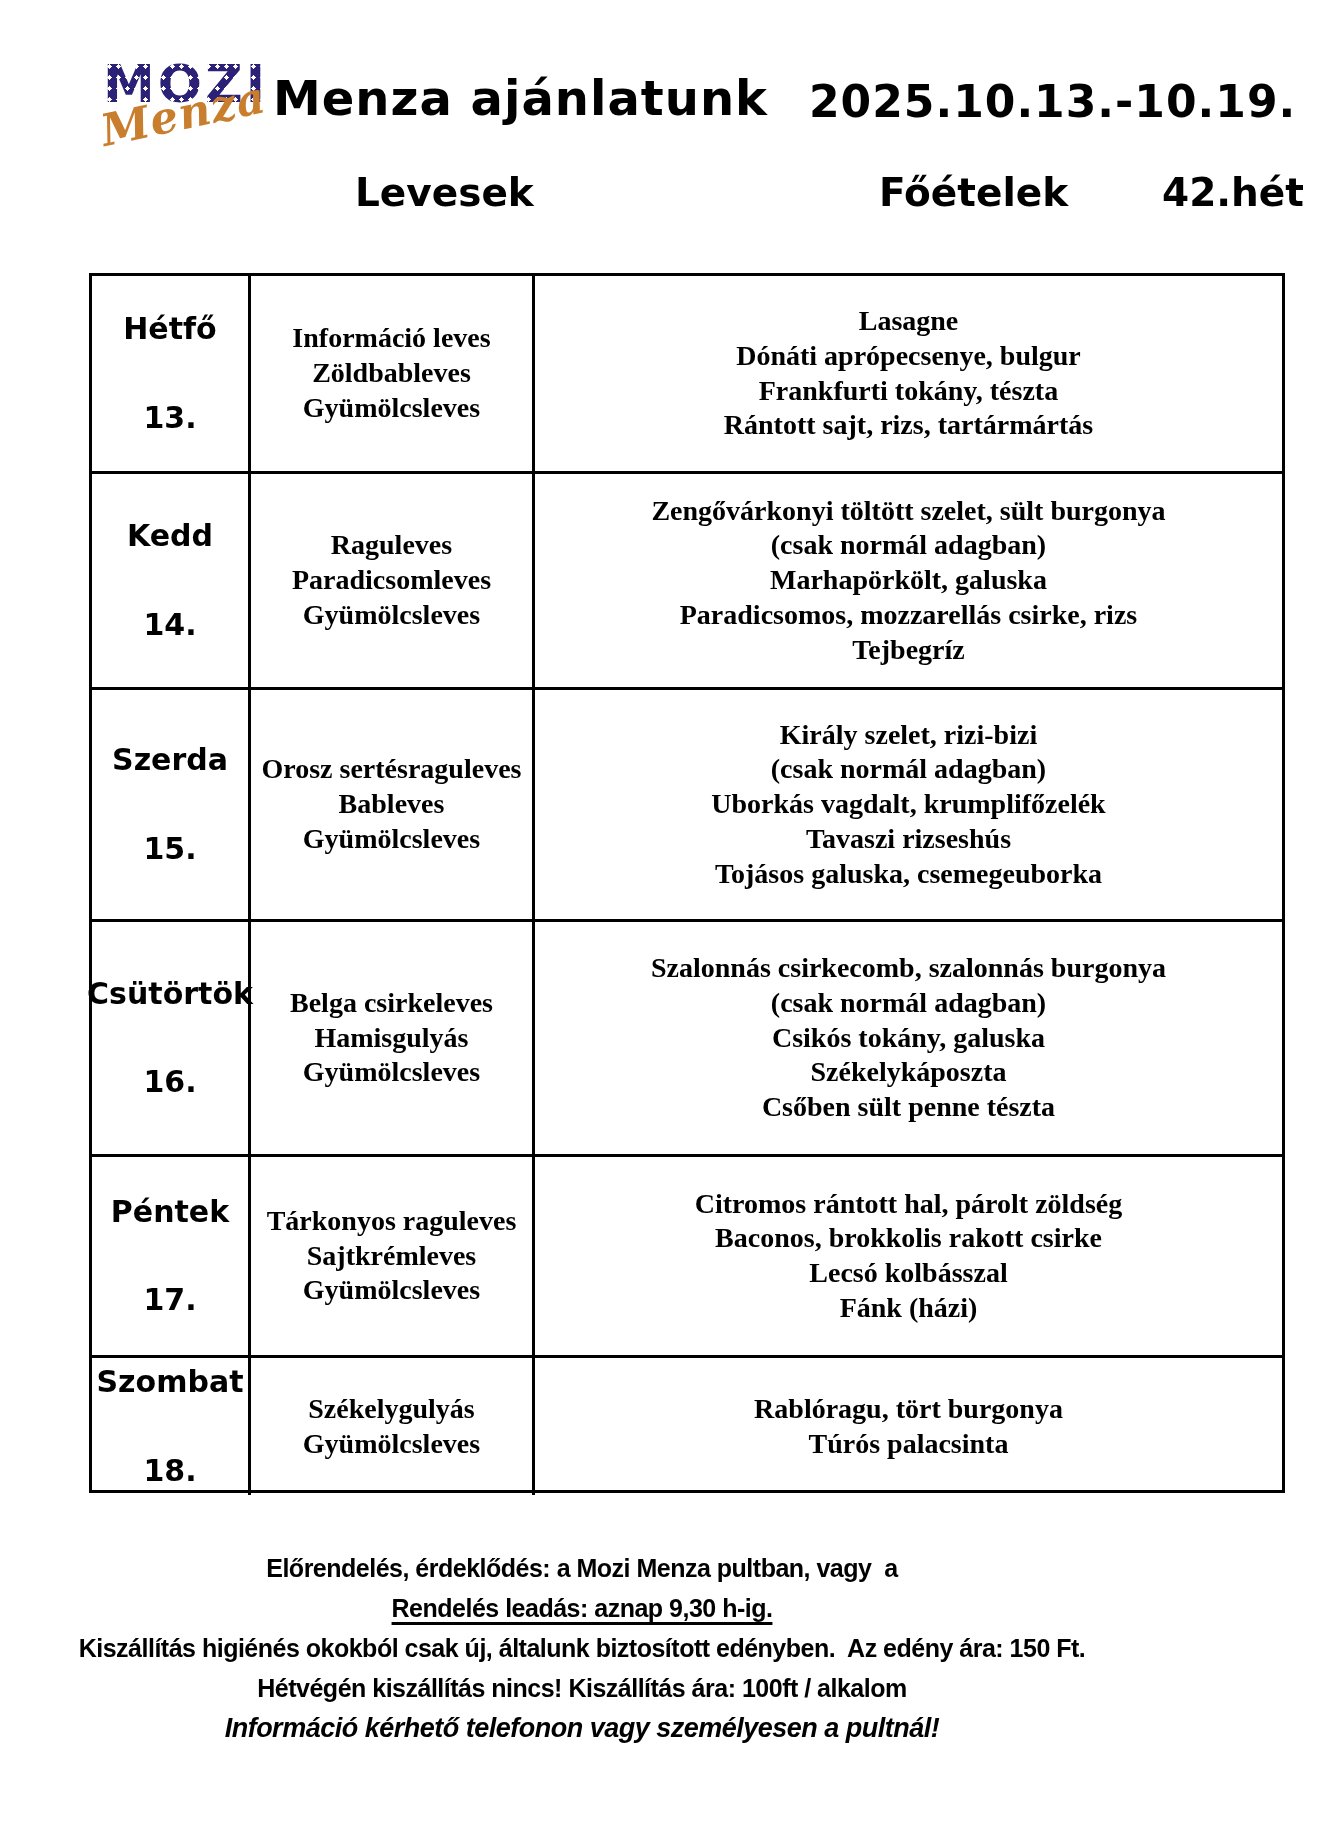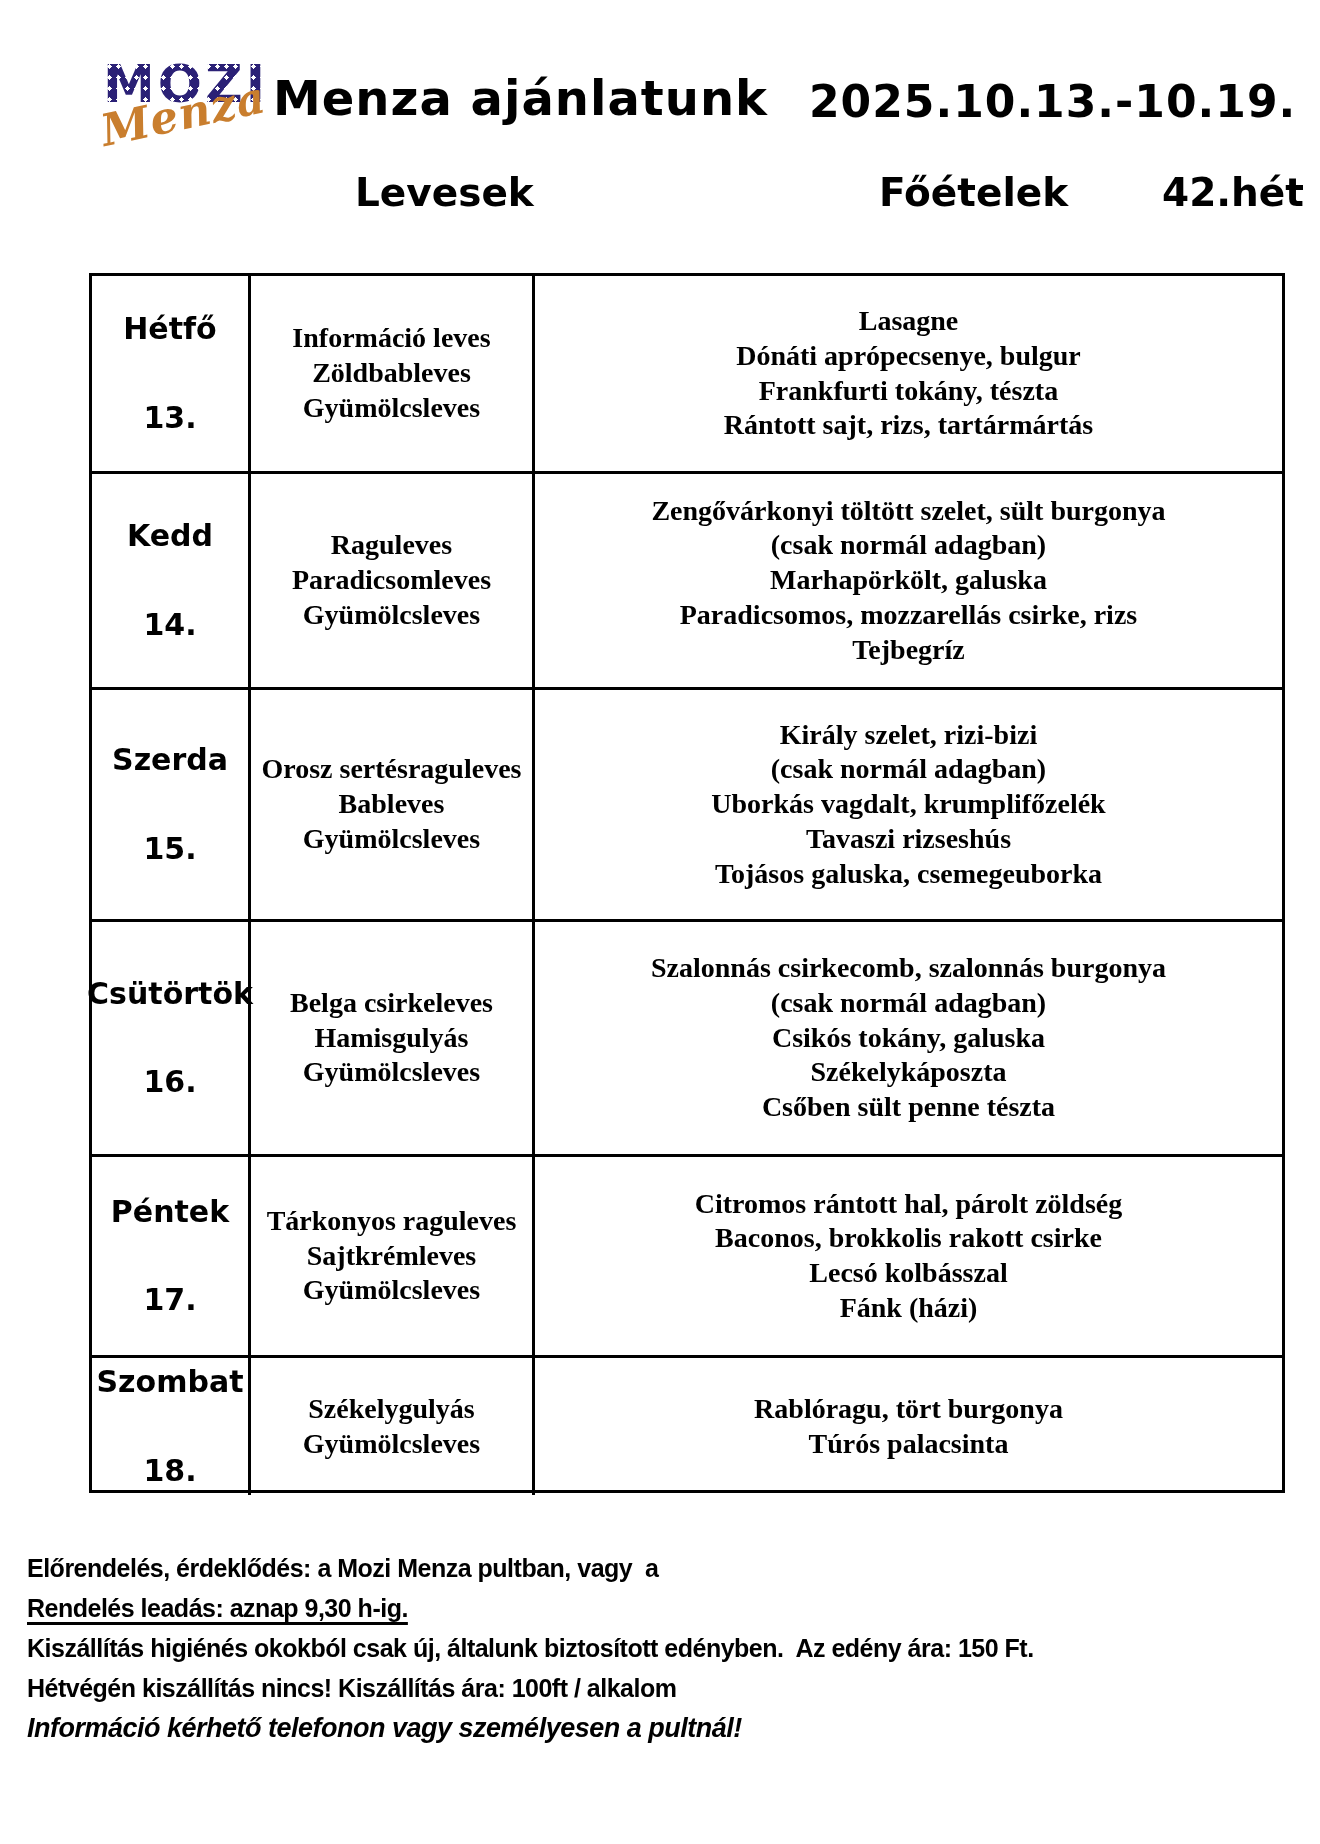--- a/index.html
+++ b/index.html
@@ -94,21 +94,21 @@
   }
   .cell-food{
     font-family:"Liberation Serif","DejaVu Serif",serif;
     font-weight:700;font-size:28px;line-height:1.24;
     white-space:pre-line;
   }
 
   
   .footer{
     position:absolute;left:0;top:1548px;width:1110px;
-    text-align:left;
+    text-align:center;
     font-family:"Liberation Sans","DejaVu Sans",sans-serif;
     font-weight:700;
     font-size:25px;
     letter-spacing:-0.5px;
     line-height:40px;
     color:#000;
   }
   .footer-line{white-space:pre;}
   .footer-line.underlined{
     text-decoration:underline;

